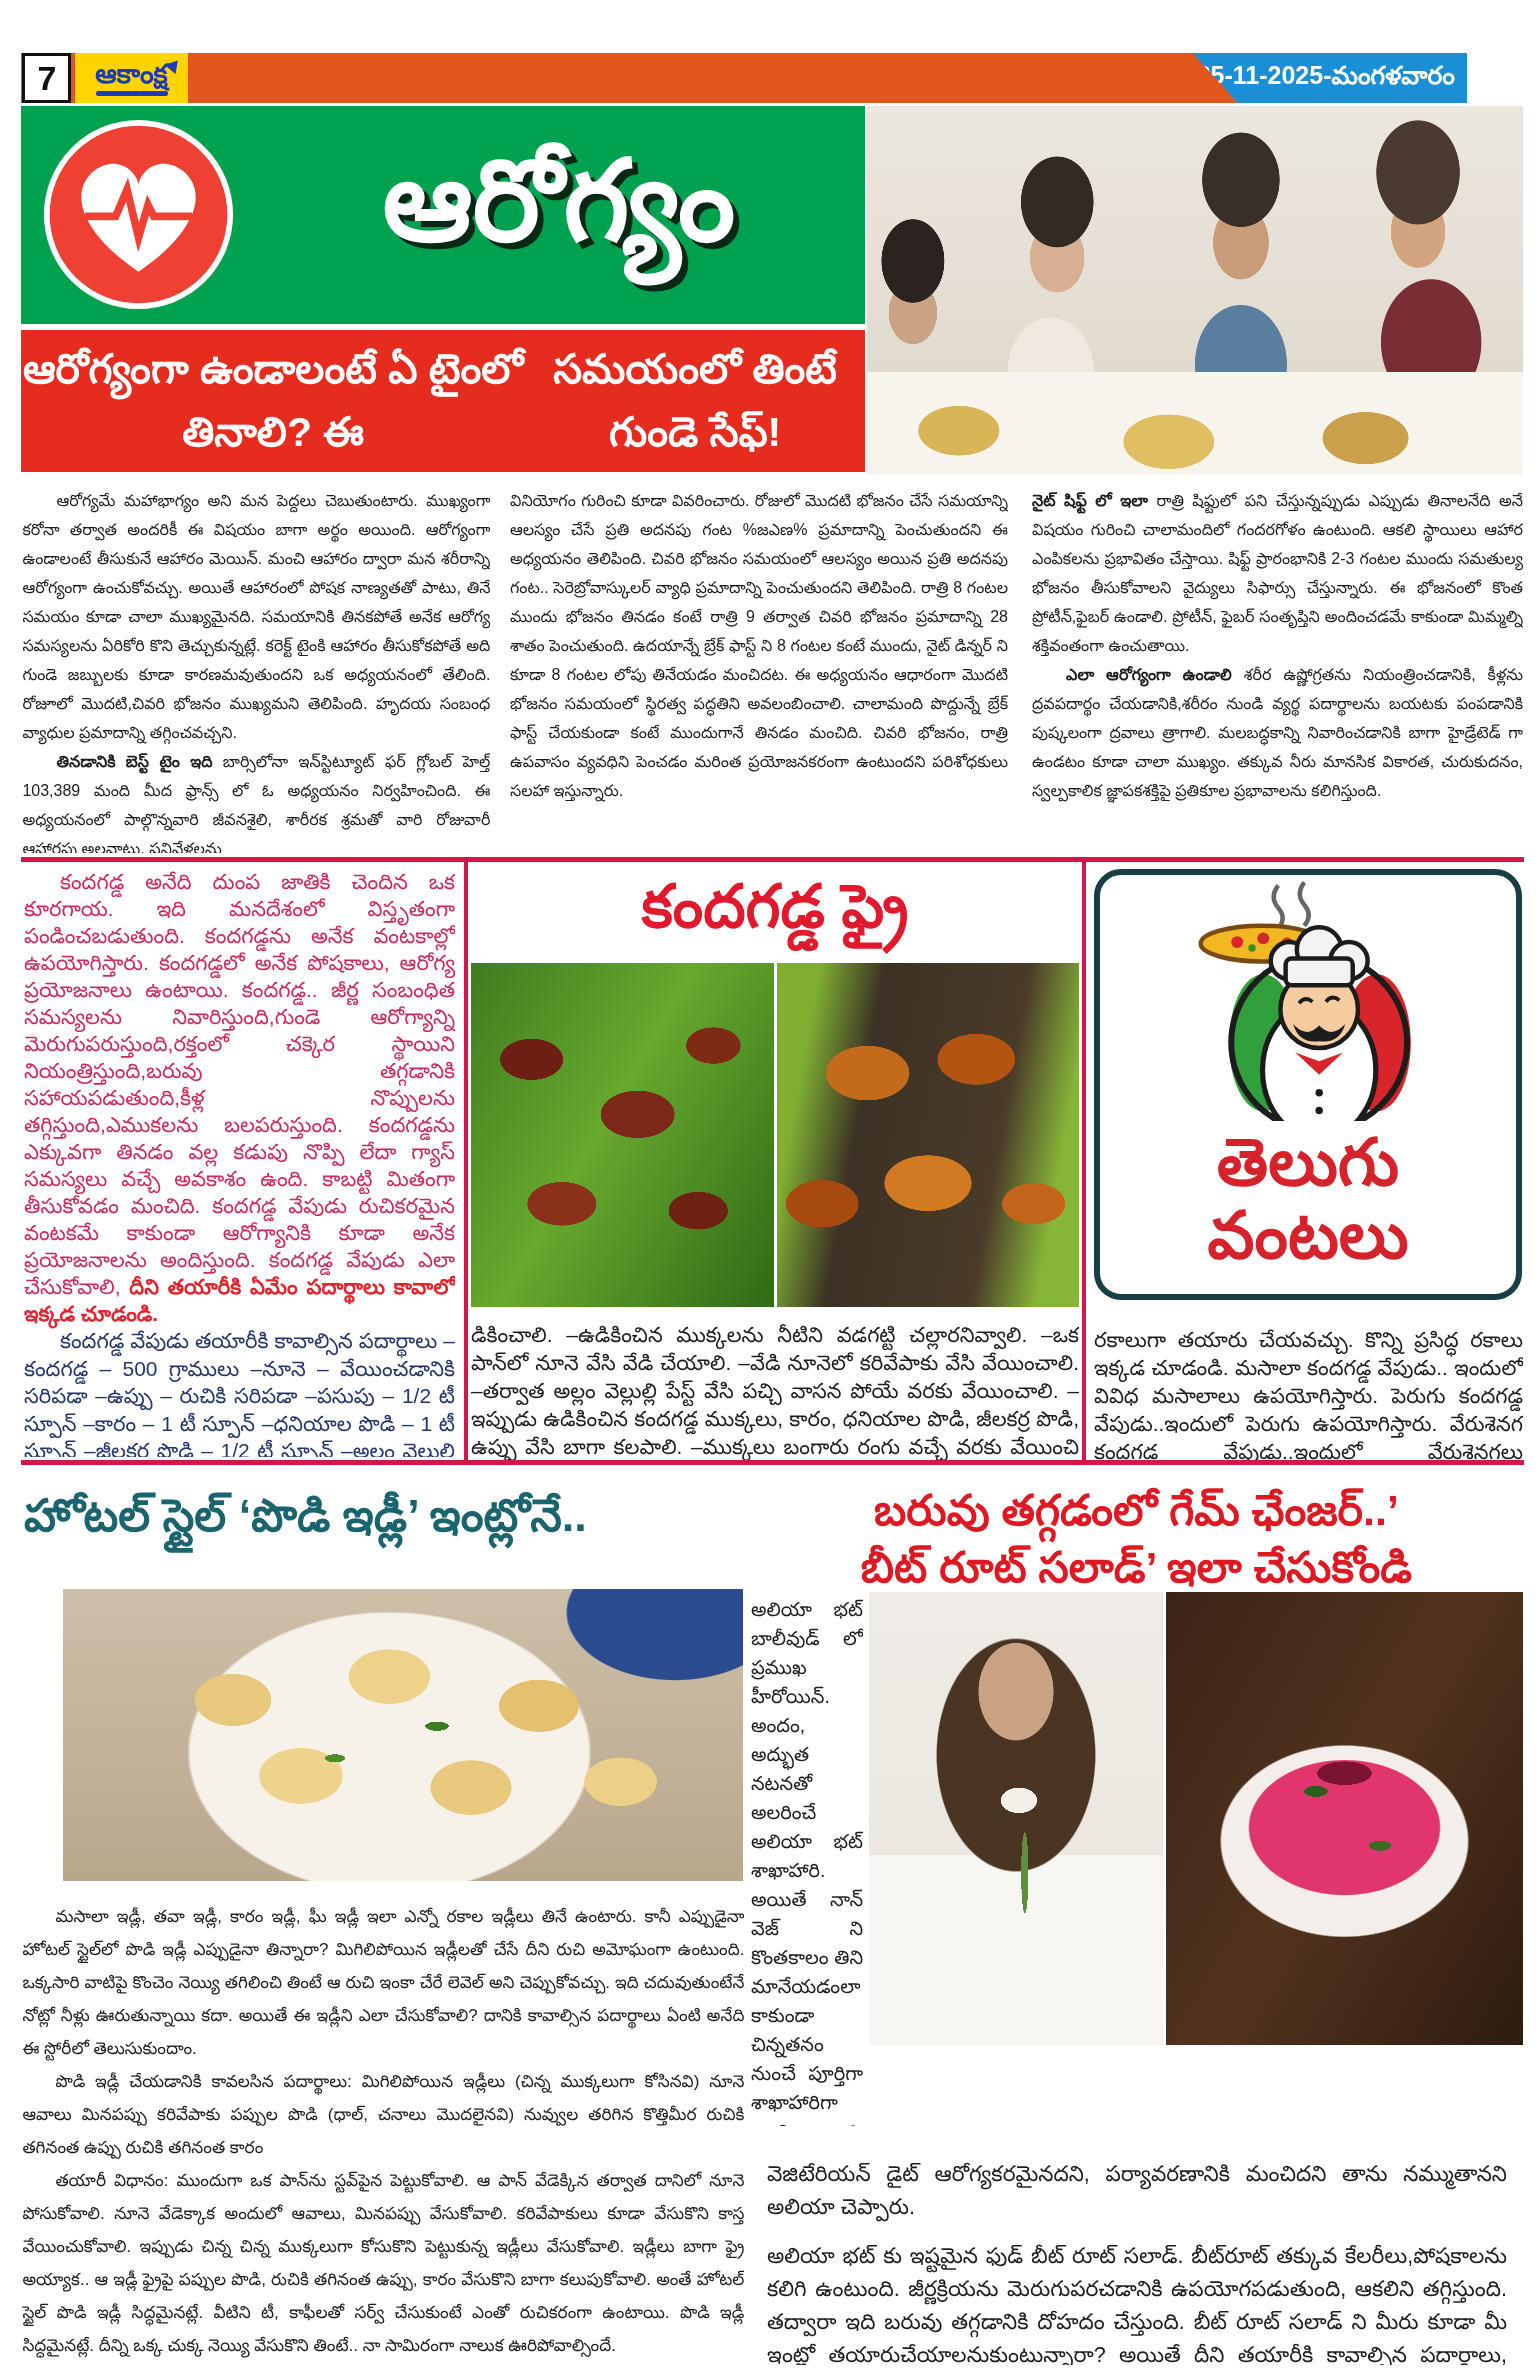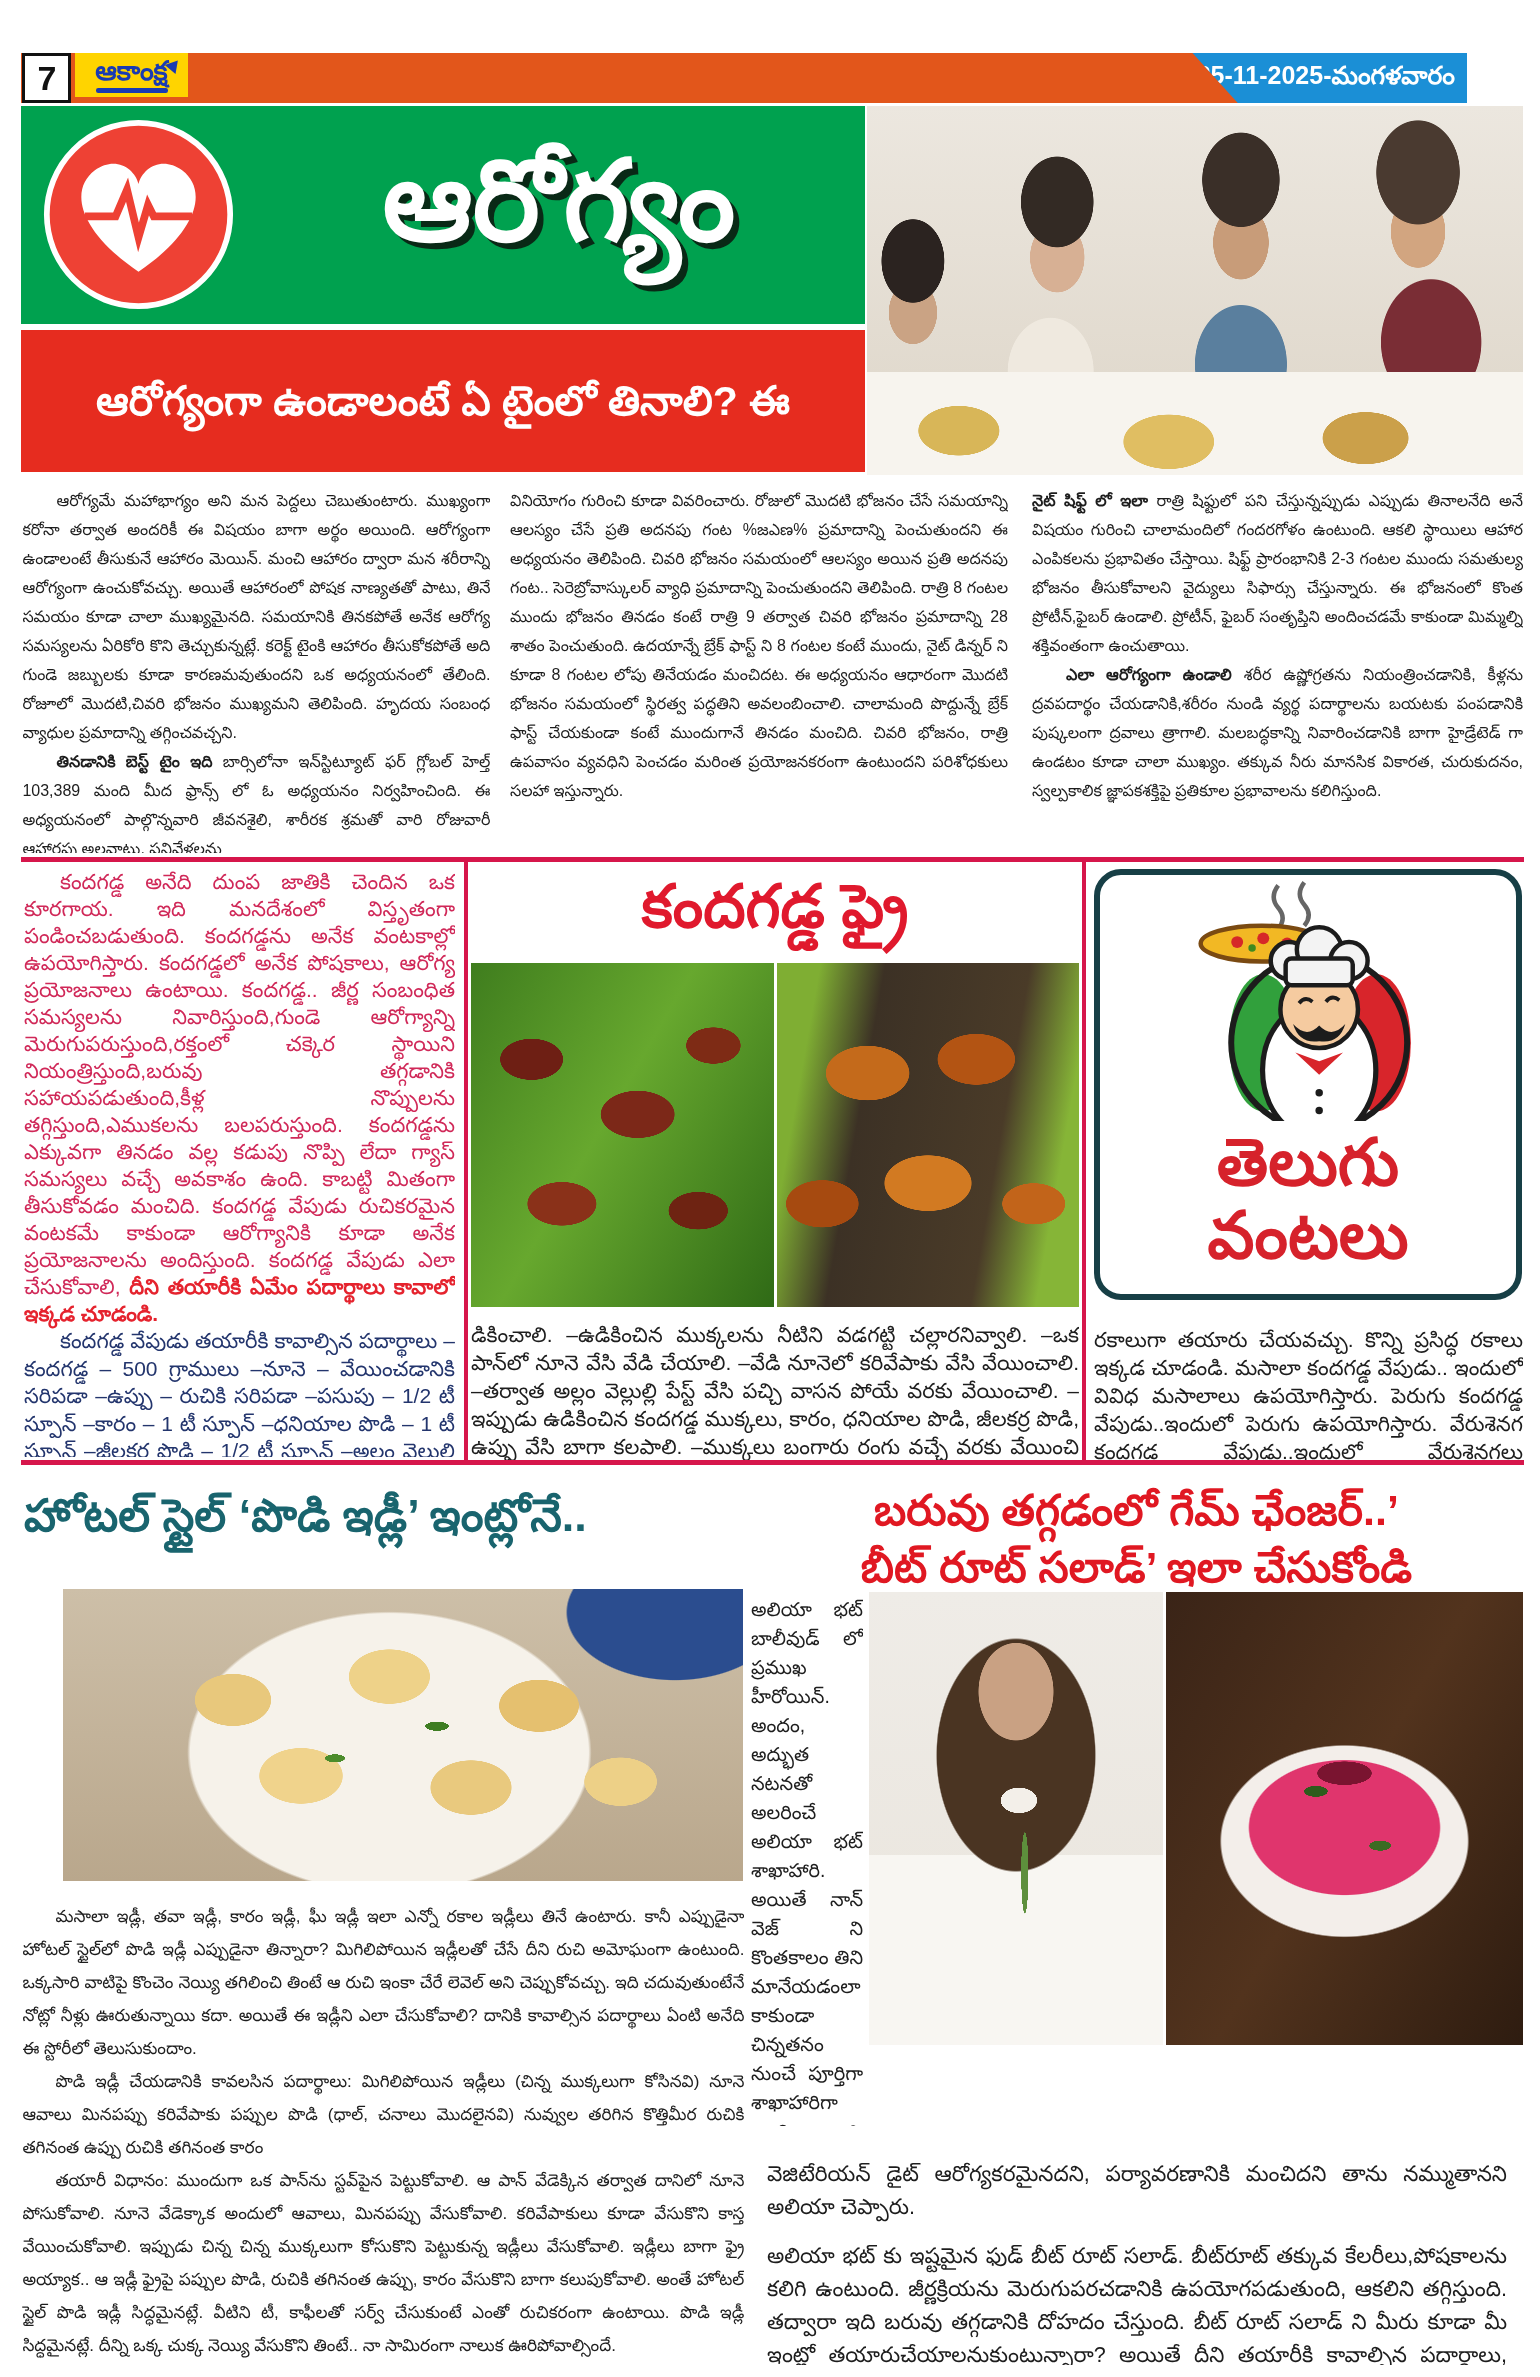--- a/index.html
+++ b/index.html
@@ -4,21 +4,21 @@
 <style>
   html,body{margin:0;padding:0;}
   body{width:1541px;height:2377px;position:relative;background:#ffffff;
        font-family:"Liberation Sans","DejaVu Sans",sans-serif;overflow:hidden;}
   .abs{position:absolute;}
   
   .topbar{left:21px;top:53px;width:1446px;height:50px;background:#e2561b;}
   .pagenum{left:22.4px;top:53px;width:49px;height:50px;background:#fff;border:3.7px solid #111;
            box-sizing:border-box;display:flex;align-items:center;justify-content:center;
            font-weight:bold;font-size:34px;color:#111;z-index:3;}
-  .brandbox{left:75px;top:53px;width:113px;height:44px;background:#ffd400;z-index:3;
+  .brandbox{left:75px;top:53px;width:113px;height:50px;background:#ffd400;z-index:3;
             display:flex;flex-direction:column;align-items:center;justify-content:center;}
   .brandname{color:#1a3bb3;font-weight:bold;font-size:27px;line-height:28px;}
   .brandbar{width:72px;height:5.2px;background:#1a3bb3;margin-top:3px;border-radius:2.2px;}
   .nib{width:0;height:0;border-left:7.5px solid transparent;border-right:7.5px solid transparent;
        border-bottom:12px solid #1a3bb3;position:absolute;right:7.5px;top:6px;transform:rotate(40deg);}
   .datebox{left:1184px;top:53px;width:283px;height:50px;background:#1b8fd6;z-index:2;
            clip-path:polygon(3% 0,100% 0,100% 100%,19% 100%);
            display:flex;align-items:center;justify-content:flex-end;padding-right:12px;box-sizing:border-box;}
   .datebox span{color:#fff;font-weight:bold;font-size:25px;}
   
@@ -151,20 +151,21 @@
     <circle cx="50" cy="50" r="48" fill="#ee4134" stroke="#ffffff" stroke-width="3"></circle>
     <path d="M50 80 C18 58 14 37 27 27 C38 19 48 26 50 34 C52 26 62 19 73 27 C86 37 82 58 50 80 Z" fill="#ffffff"></path>
     <polyline points="22,51 38,51 44,37 50,62 55,45 58,51 78,51" stroke="#ee4134" stroke-width="4" fill="none"></polyline>
   </svg>
 </div>
 <div class="abs m-title">ఆరోగ్యం</div>
 <div class="abs family-photo"></div>
 
 <div class="abs lead-head">
   <div>ఆరోగ్యంగా ఉండాలంటే ఏ టైంలో తినాలి? ఈ</div>
+  <div>సమయంలో తింటే గుండె సేఫ్!</div>
 </div>
 
 <div class="abs col c1">
   <p class="first">ఆరోగ్యమే మహాభాగ్యం అని మన పెద్దలు చెబుతుంటారు. ముఖ్యంగా కరోనా తర్వాత అందరికీ ఈ విషయం బాగా అర్థం అయింది. ఆరోగ్యంగా ఉండాలంటే తీసుకునే ఆహారం మెయిన్. మంచి ఆహారం ద్వారా మన శరీరాన్ని ఆరోగ్యంగా ఉంచుకోవచ్చు. అయితే ఆహారంలో పోషక నాణ్యతతో పాటు, తినే సమయం కూడా చాలా ముఖ్యమైనది. సమయానికి తినకపోతే అనేక ఆరోగ్య సమస్యలను ఏరికోరి కొని తెచ్చుకున్నట్లే. కరెక్ట్ టైంకి ఆహారం తీసుకోకపోతే అది గుండె జబ్బులకు కూడా కారణమవుతుందని ఒక అధ్యయనంలో తేలింది. రోజూలో మొదటి,చివరి భోజనం ముఖ్యమని తెలిపింది. హృదయ సంబంధ వ్యాధుల ప్రమాదాన్ని తగ్గించవచ్చని.</p>
   <p><span class="lead-in">తినడానికి బెస్ట్ టైం ఇది</span><span> బార్సిలోనా ఇన్‌స్టిట్యూట్ ఫర్ గ్లోబల్ హెల్త్ 103,389 మంది మీద ఫ్రాన్స్ లో ఓ అధ్యయనం నిర్వహించింది. ఈ అధ్యయనంలో పాల్గొన్నవారి జీవనశైలి, శారీరక శ్రమతో వారి రోజువారీ ఆహారపు అలవాట్లు, పనివేళలను</span></p>
 </div>
 <div class="abs col c2">
   <p>వినియోగం గురించి కూడా వివరించారు. రోజులో మొదటి భోజనం చేసే సమయాన్ని ఆలస్యం చేసే ప్రతి అదనపు గంట %జఎణ% ప్రమాదాన్ని పెంచుతుందని ఈ అధ్యయనం తెలిపింది. చివరి భోజనం సమయంలో ఆలస్యం అయిన ప్రతి అదనపు గంట.. సెరెబ్రోవాస్కులర్ వ్యాధి ప్రమాదాన్ని పెంచుతుందని తెలిపింది. రాత్రి 8 గంటల ముందు భోజనం తినడం కంటే రాత్రి 9 తర్వాత చివరి భోజనం ప్రమాదాన్ని 28 శాతం పెంచుతుంది. ఉదయాన్నే బ్రేక్ ఫాస్ట్ ని 8 గంటల కంటే ముందు, నైట్ డిన్నర్ ని కూడా 8 గంటల లోపు తినేయడం మంచిదట. ఈ అధ్యయనం ఆధారంగా మొదటి భోజనం సమయంలో స్థిరత్వ పద్ధతిని అవలంబించాలి. చాలామంది పొద్దున్నే బ్రేక్ ఫాస్ట్ చేయకుండా కంటే ముందుగానే తినడం మంచిది. చివరి భోజనం, రాత్రి ఉపవాసం వ్యవధిని పెంచడం మరింత ప్రయోజనకరంగా ఉంటుందని పరిశోధకులు సలహా ఇస్తున్నారు.</p>
 </div>
 <div class="abs col c3">

